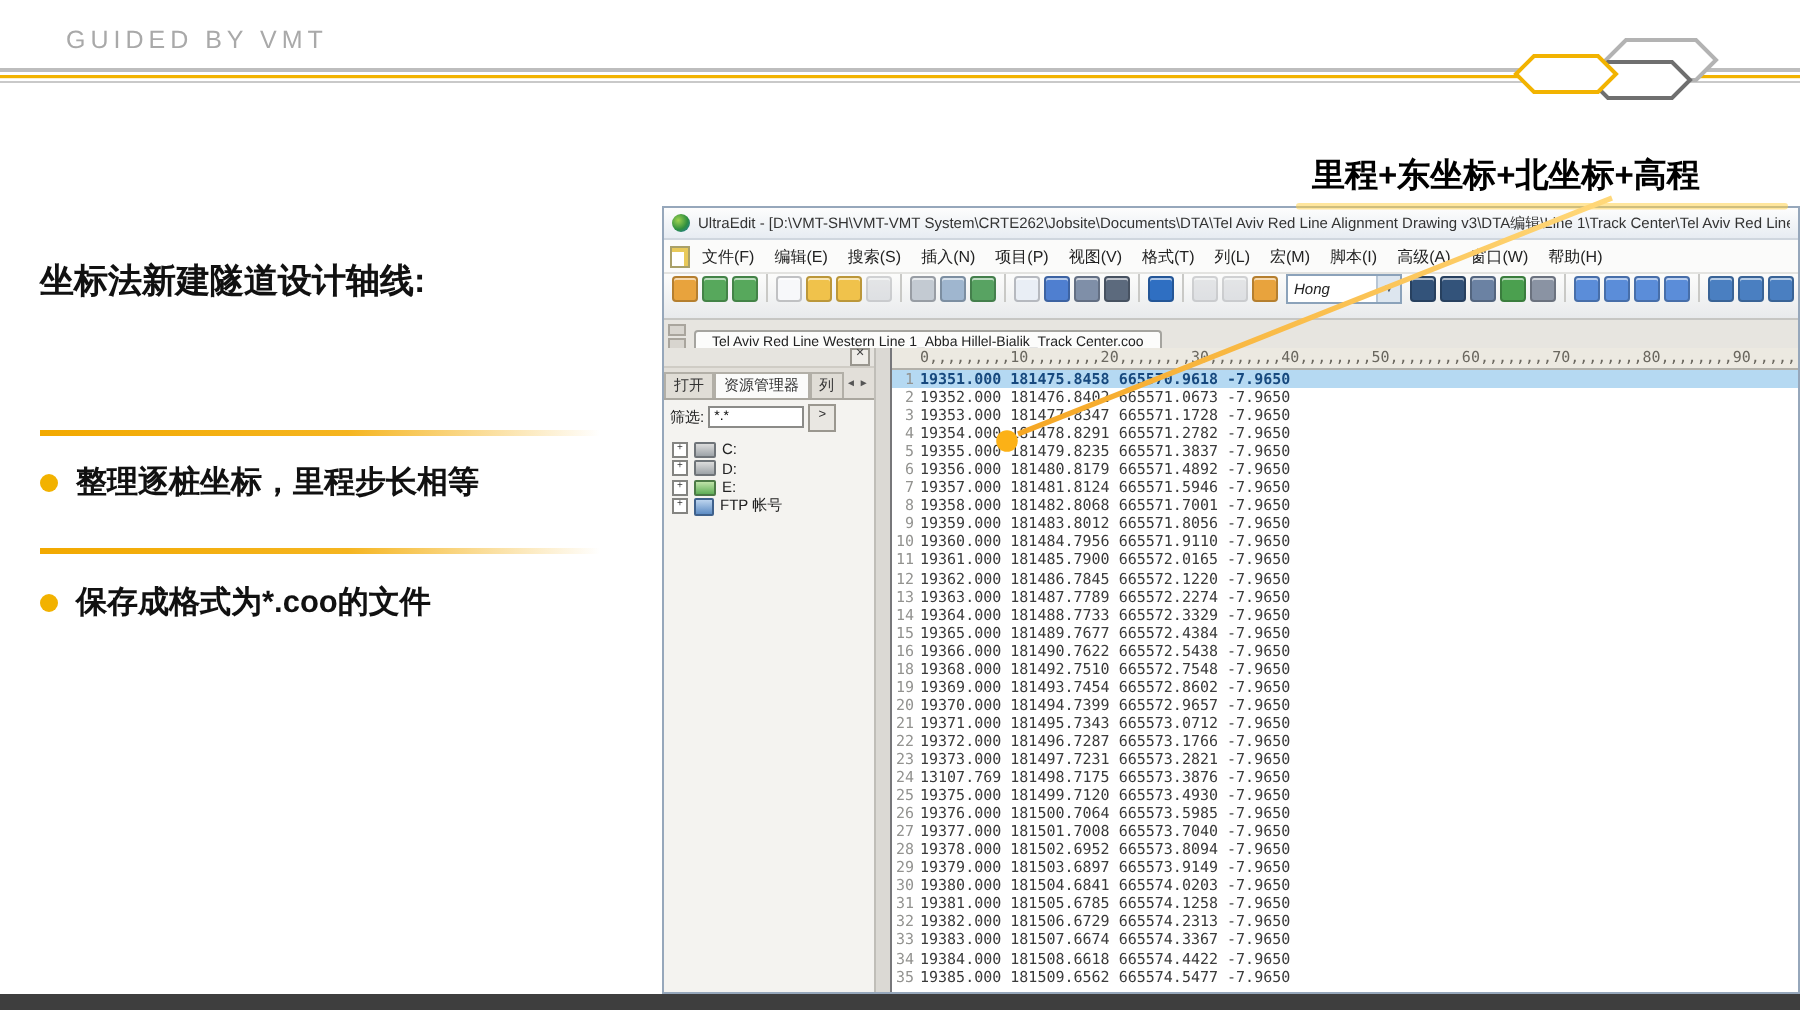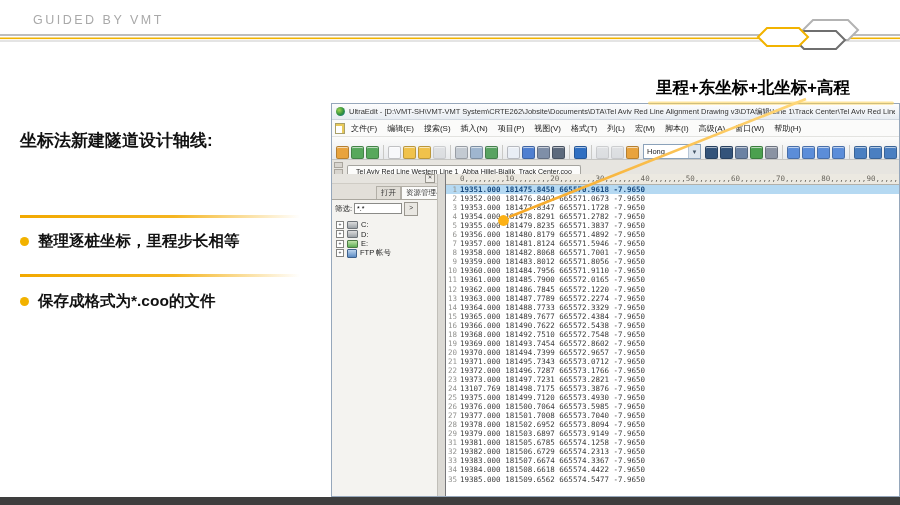--- a/index.html
+++ b/index.html
@@ -22,43 +22,43 @@
   .titlebar{height:15px;display:flex;align-items:center;gap:4px;padding:0 4px;
       background:linear-gradient(#fdfdfd,#e7ecf2);border-bottom:1px solid #cfd6de;overflow:hidden;}
   .ue-logo{width:9px;height:9px;border-radius:50%;flex:none;
       background:radial-gradient(circle at 35% 35%,#9ed34f,#2f8f3f 55%,#1b75bb);}
   .title-text{font-size:7.5px;color:#333;white-space:nowrap;overflow:hidden;}
   .menubar{height:16px;display:flex;align-items:center;gap:2px;background:#fbfbfa;
       border-bottom:1px solid #e3e3e0;padding:0 3px;}
   .mdi-doc-icon{width:8px;height:9px;background:#fff;border:1px solid #a9a069;flex:none;
       box-shadow:inset -2px 2px 0 #e8c95a;}
   .menu-item{font-size:8px;padding:0 4px;color:#222;white-space:nowrap;}
-  .toolbar{height:22px;display:flex;align-items:flex-end;background:linear-gradient(#fcfcfb,#e8eaec);
-      border-bottom:1px solid #c6c6c3;padding:0 3px;overflow:hidden;}
+  .toolbar{height:22px;display:flex;align-items:flex-start;background:linear-gradient(#fcfcfb,#e8eaec);
+      border-bottom:1px solid #c6c6c3;padding:0 3px;overflow:hidden;font-style:italic;}
   .tbicon{width:11px;height:11px;border-radius:2px;margin:0 1px;flex:none;
       border:1px solid rgba(0,0,0,.22);box-shadow:inset 0 1px 0 rgba(255,255,255,.6);}
   .tbicon.disabled{opacity:.45;}
   .tbsep{width:1px;height:14px;background:#c9c9c6;margin:0 3px;flex:none;}
   .font-combo{display:flex;align-items:center;width:56px;height:13px;background:#fff;
       border:1px solid #8ba2ba;margin:0 3px;flex:none;}
   .font-combo .val{flex:1;font-size:7.5px;padding-left:3px;color:#222;}
   .font-combo .arrow{width:11px;height:100%;background:#dde6ef;border-left:1px solid #b7c6d6;
       font-size:6px;display:flex;align-items:center;justify-content:center;color:#456;}
   .tabbar{height:17px;background:#e7e5e0;border-bottom:1px solid #b8b8b4;display:flex;align-items:flex-end;padding:0 2px;}
   .tab-scroll{width:9px;height:14px;margin-right:4px;display:flex;flex-direction:column;gap:1px;align-self:center;}
   .tab-scroll i{display:block;width:7px;height:6px;background:#d8d5cf;border:1px solid #a9a59d;}
   .file-tab{background:#fcfcfb;border:1px solid #a5a49f;border-bottom:none;padding:2px 8px 2px 8px;
       font-size:7px;color:#222;white-space:nowrap;border-radius:2px 2px 0 0;}
   .win-content{position:absolute;left:0;right:0;top:70px;bottom:0;}
   
   .side-panel{position:absolute;left:0;top:0;bottom:0;width:106px;background:#f4f3f0;border-right:1px solid #c0beb8;box-sizing:border-box;}
   .panel-header{height:9px;background:#e6e4df;border-bottom:1px solid #cfccc5;display:flex;align-items:center;justify-content:flex-end;padding:0 2px;}
   .panel-close{width:8px;height:7px;border:1px solid #9a978f;background:#efede8;font-size:5.5px;line-height:5px;
       text-align:center;color:#444;}
-  .panel-tabs{height:15px;display:flex;align-items:flex-end;background:#e2dfd9;border-bottom:1px solid #aaa79f;overflow:hidden;padding-left:44px;}
+  .panel-tabs{height:15px;display:flex;align-items:flex-end;background:#e2dfd9;border-bottom:1px solid #aaa79f;overflow:hidden;}
   .ptab{font-size:7.5px;padding:1px 4px;border:1px solid #b2afa7;border-bottom:none;background:#e0ddd6;color:#333;white-space:nowrap;}
   .ptab.active{background:#fbfbfa;}
   .ptab.clipped{max-width:12px;overflow:hidden;}
   .ptab-arrows{font-size:5px;color:#555;padding:0 1px;align-self:center;}
   .filter-row{height:17px;display:flex;align-items:center;gap:2px;padding:0 3px;background:#f4f3f0;}
   .filter-label{font-size:7.5px;color:#222;}
   .filter-input{width:48px;height:11px;border:1px solid #8b8b88;background:#fff;font-size:7px;
       font-family:"Liberation Sans",sans-serif;padding:0 2px;box-sizing:border-box;}
   .filter-go{width:12px;height:12px;background:#e9e7e2;border:1px solid #9a978f;font-size:6.5px;
       line-height:10px;text-align:center;color:#333;}
@@ -345,20 +345,24 @@
             </div>
             <div class="code-line">
               <span class="num">28</span>
               <span class="txt">19378.000 181502.6952 665573.8094 -7.9650</span>
             </div>
             <div class="code-line">
               <span class="num">29</span>
               <span class="txt">19379.000 181503.6897 665573.9149 -7.9650</span>
             </div>
             <div class="code-line">
+              <span class="num">30</span>
+              <span class="txt">19380.000 181504.6841 665574.0203 -7.9650</span>
+            </div>
+            <div class="code-line">
               <span class="num">31</span>
               <span class="txt">19381.000 181505.6785 665574.1258 -7.9650</span>
             </div>
             <div class="code-line">
               <span class="num">32</span>
               <span class="txt">19382.000 181506.6729 665574.2313 -7.9650</span>
             </div>
             <div class="code-line">
               <span class="num">33</span>
               <span class="txt">19383.000 181507.6674 665574.3367 -7.9650</span>

